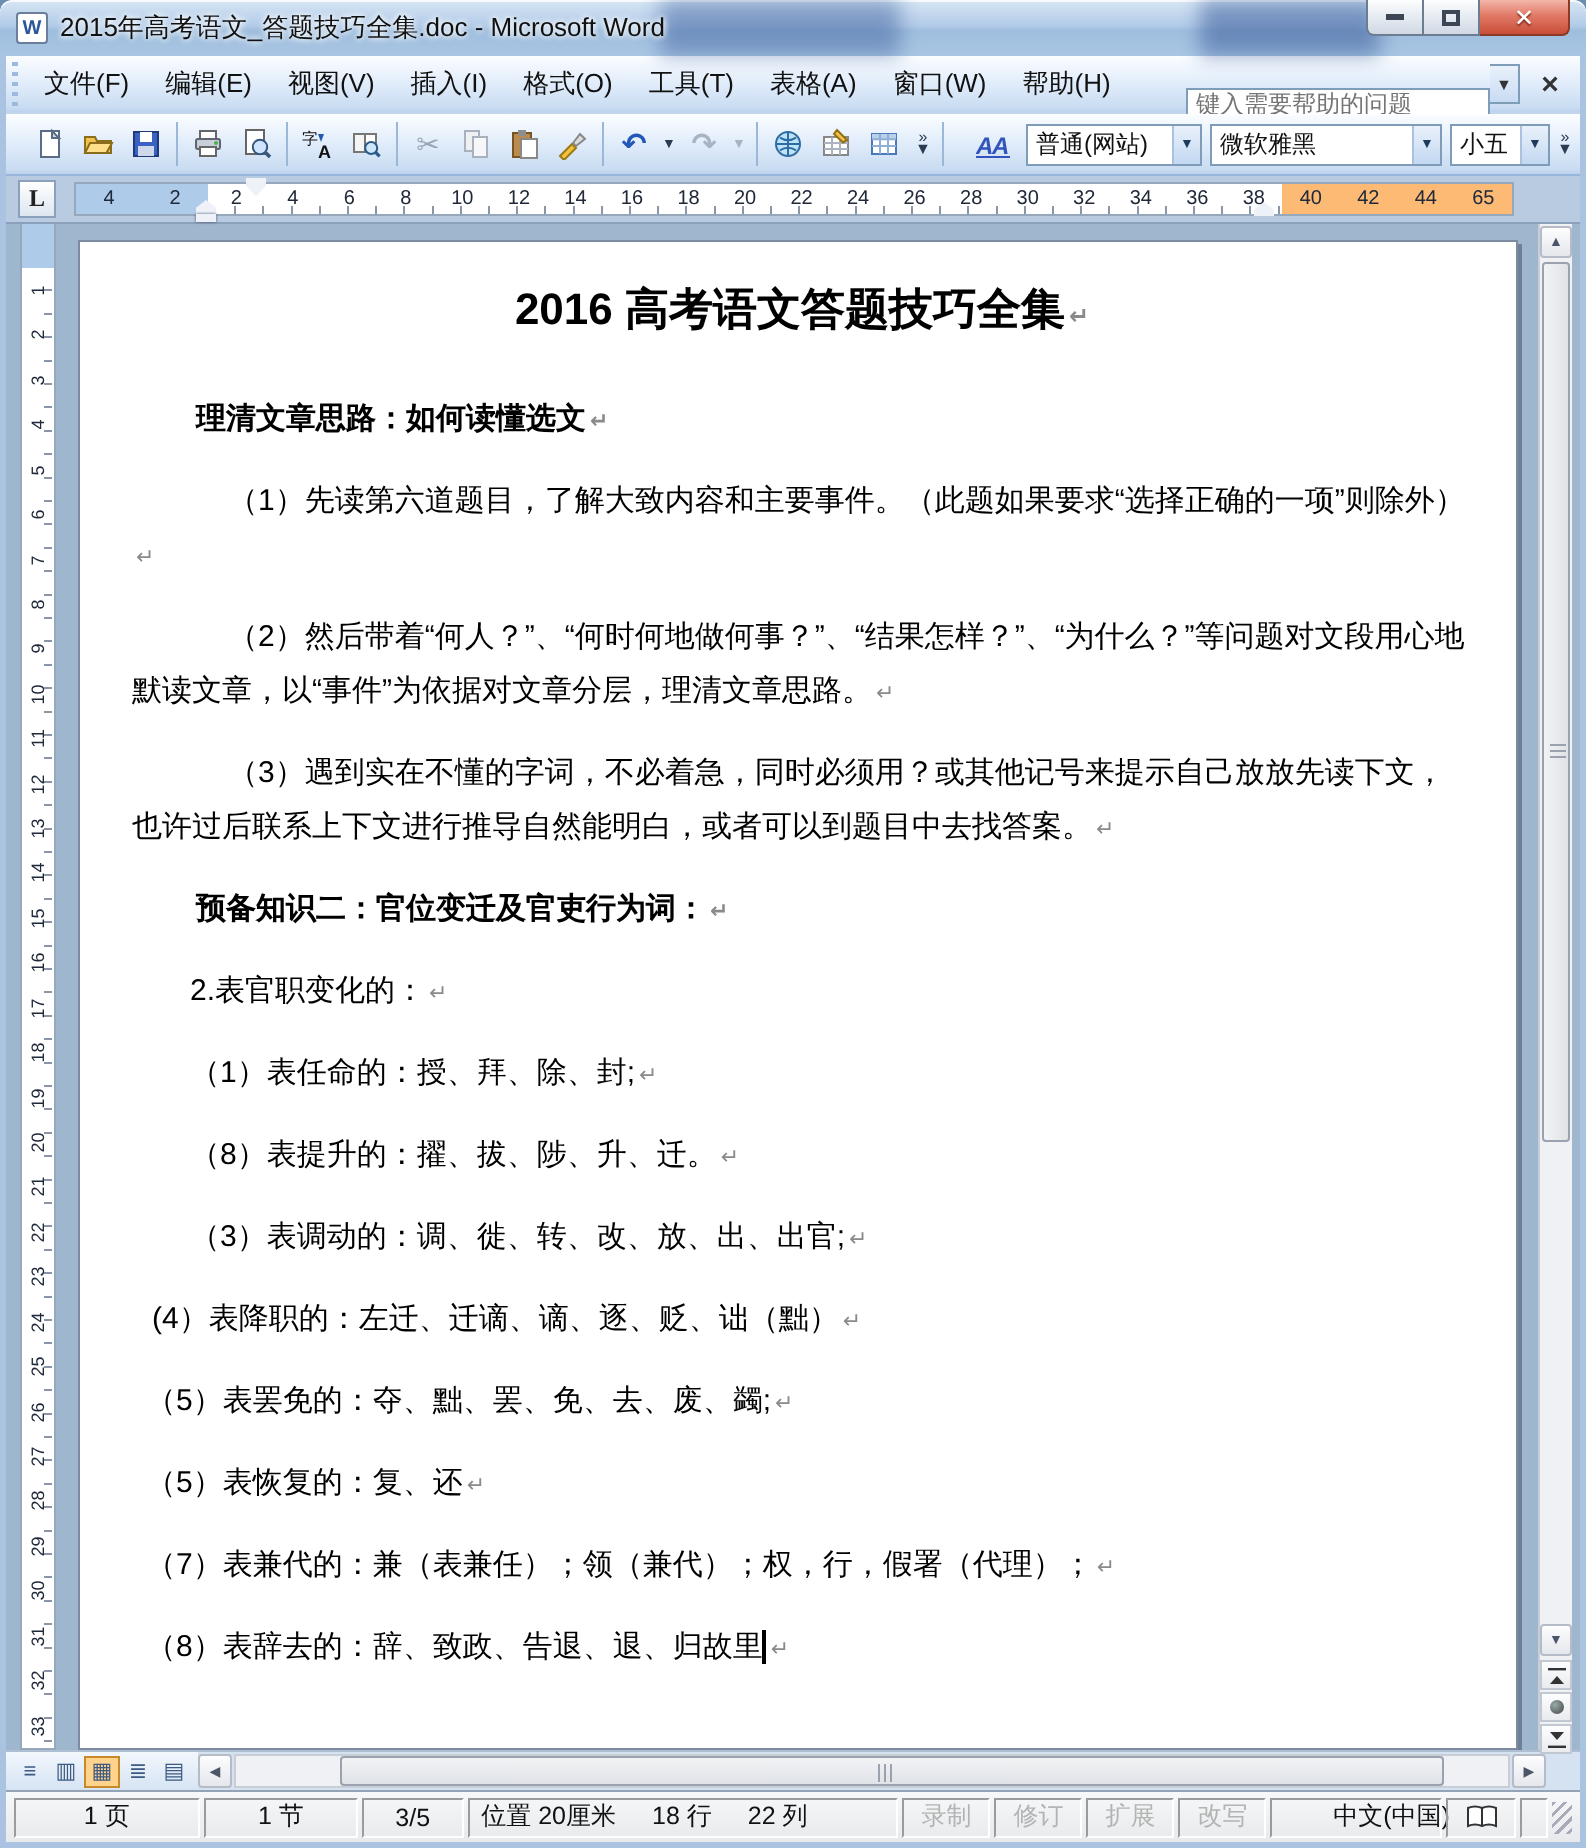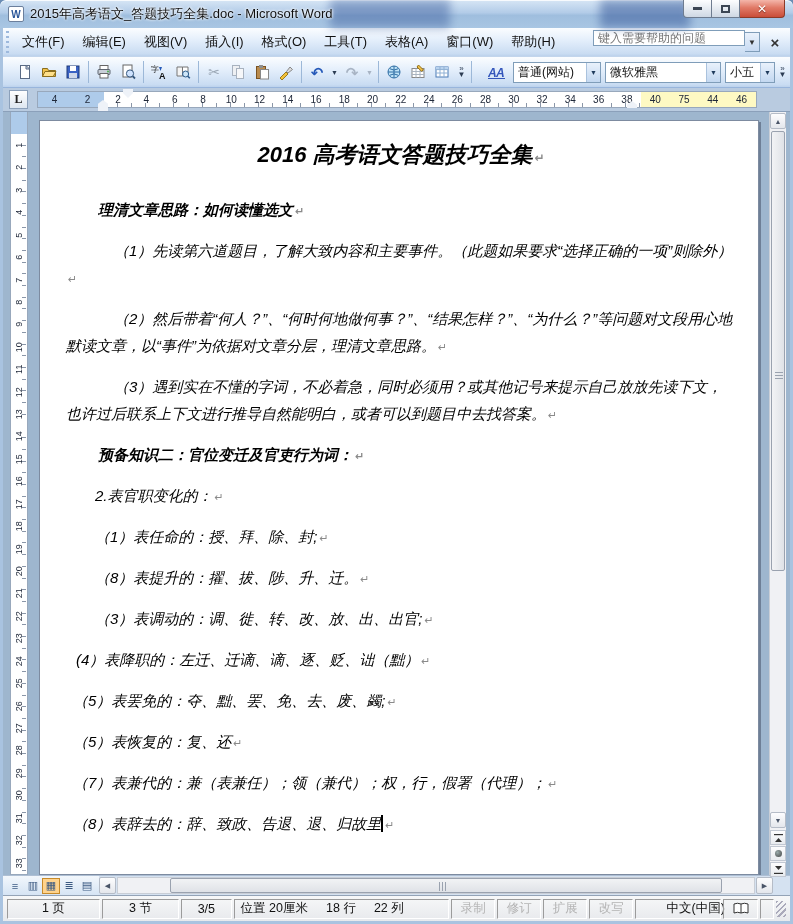--- a/index.html
+++ b/index.html
@@ -24,21 +24,21 @@
 
   
   .body{flex:1;display:flex;flex-direction:column;border:3px solid #a9c3e0;border-top:none;background:#9eb6ce;min-height:0;}
   .bluebar{background:linear-gradient(#fbfdff,#e3eefb 45%,#c9dcf2 92%,#bcd2ec);}
   .handle{width:4px;margin:3px 4px 3px 2px;background-image:repeating-linear-gradient(to bottom,#9db9dd 0 2px,transparent 2px 5px);background-size:3px 100%;background-repeat:no-repeat;background-position:center;}
 
   
   .menubar{height:29px;flex:0 0 29px;display:flex;align-items:stretch;border-bottom:1px solid #c2d5ec;}
   .menu-items{display:flex;align-items:stretch;}
   .menu-item{display:flex;align-items:center;padding:0 9px;font-size:13px;color:#111;cursor:default;}
-  .helpbox{margin-left:auto;margin-top:2px;width:152px;height:16px;border:1px solid #7f9db9;font-size:12px;padding:0 4px;color:#444;}
+  .helpbox{margin-left:auto;margin-top:16px;width:152px;height:16px;border:1px solid #7f9db9;font-size:12px;padding:0 4px;color:#444;}
   .help-drop{width:15px;height:20px;margin-top:4px;border:1px solid #7f9db9;border-left:none;background:linear-gradient(#e9f1fb,#c8dbf3);font-size:8px;color:#333;display:flex;align-items:center;justify-content:center;}
   .menubar-close{width:22px;display:flex;align-items:center;justify-content:center;font-size:15px;font-weight:bold;color:#333;margin:0 4px;}
 
   
   .toolbar{height:31px;flex:0 0 31px;display:flex;align-items:center;border-bottom:1px solid #98b5dc;}
   .tbi{width:24px;height:24px;display:flex;align-items:center;justify-content:center;border-radius:2px;flex:0 0 auto;}
   .tbsep{width:1px;height:22px;background:#9cb8d8;margin:0 3px;flex:0 0 1px;}
   .glyph{font-size:15px;font-weight:bold;line-height:1;}
   .undo-g{color:#2458b8;} .redo-g{color:#a8b4c4;} .cut-g{color:#9aa6b4;font-size:14px;}
   .drop{width:11px;height:24px;display:flex;align-items:center;justify-content:center;font-size:7px;color:#2b3b52;}
@@ -49,38 +49,38 @@
   .combo .arrow{width:14px;height:100%;background:linear-gradient(#e9f1fb,#c3d8f1);border-left:1px solid #aac2dd;font-size:7px;color:#1f3b5c;display:flex;align-items:center;justify-content:center;}
   .combo.style{width:88px;} .combo.font{width:116px;} .combo.size{width:50px;}
 
   
   .rulerrow{height:24px;flex:0 0 24px;background:#b9cbe0;position:relative;border-bottom:1px solid #8ba0ba;}
   .tabsel{position:absolute;left:6px;top:2px;width:19px;height:19px;background:linear-gradient(#fff,#dde6f0);border:1px solid #8ba0ba;display:flex;align-items:center;justify-content:center;font-family:"Liberation Serif","DejaVu Serif",serif;font-weight:bold;font-size:12px;color:#222;}
   .hruler{position:absolute;left:34px;top:3px;width:720px;height:17px;display:flex;border:1px solid #98a8bc;background:#fff;}
   .rband{display:flex;align-items:center;height:100%;}
   .hr-left{width:66px;background:#aecbea;justify-content:space-around;}
   .hr-mid{width:537px;background:#fff;background-image:repeating-linear-gradient(to right,transparent 0 13.1px,#8a96a8 13.1px 14.1px);background-size:100% 4px;background-repeat:no-repeat;background-position:bottom;}
-  .hr-right{flex:1;background:#fef9c3;}
+  .hr-right{flex:1;background:#fdba74;}
   .hr-mid .rnum,.hr-right .rnum{flex:1;text-align:center;}
   .rnum{font-size:10px;color:#20293a;background:transparent;}
   .mk{position:absolute;background:#eef2f8;filter:drop-shadow(0 0 .7px #45506a);}
   .mk-first{left:120px;top:1px;width:10px;height:9px;clip-path:polygon(0 0,100% 0,100% 45%,50% 100%,0 45%);}
   .mk-left-top{left:95px;top:12px;width:10px;height:7px;clip-path:polygon(50% 0,100% 55%,100% 100%,0 100%,0 55%);}
   .mk-left-box{left:95px;top:19px;width:10px;height:4px;}
   .mk-right{left:624px;top:13px;width:10px;height:7px;clip-path:polygon(50% 0,100% 55%,100% 100%,0 100%,0 55%);}
 
   
   .docarea{flex:1;display:flex;min-height:0;background:#9eb6ce;}
   .vruler{flex:0 0 18px;margin-left:7px;margin-top:0;width:18px;display:flex;flex-direction:column;background:#fff;border:1px solid #98a8bc;border-top:none;}
   .vr-top{flex:0 0 22px;background:#aecbea;}
   .vr-main{flex:1;display:flex;flex-direction:column;background-image:repeating-linear-gradient(to bottom,transparent 0 10.7px,#8a96a8 10.7px 11.7px);background-size:4px 100%;background-repeat:no-repeat;background-position:center right 1px;}
   .vnum{flex:1;display:flex;align-items:center;justify-content:center;font-size:9px;color:#20293a;transform:rotate(-90deg);}
   .pagewrap{flex:0 0 731px;padding:8px 0 0 11px;}
   .page{width:720px;height:100%;background:#fff;border:1px solid #7d8ba0;box-shadow:2px 2px 0 #6e7f96;padding:16px 22px 0 26px;overflow:hidden;}
-  .para{font-size:15px;line-height:27px;margin:0 0 12px 0;color:#000;font-style:italic;}
+  .para{font-size:15px;line-height:27px;margin:0 0 12px 0;color:#000;}
   .para.title{text-align:center;font-weight:bold;font-size:22px;line-height:32px;margin:2px 0 22px 0;}
   .para.h{font-weight:bold;text-indent:32px;}
   .para.ind3{text-indent:48px;}
   .para.ind2{text-indent:29px;}
   .para.ind05{text-indent:10px;}
   .para.ind03{text-indent:7px;}
   .pmark{font-size:11px;color:#8a8a8a;margin-left:2px;}
   .para.title .pmark{font-size:12px;}
   .cur .ptext{border-right:2px solid #000;}
 
@@ -324,23 +324,23 @@
             <span class="rnum">26</span>
             <span class="rnum">28</span>
             <span class="rnum">30</span>
             <span class="rnum">32</span>
             <span class="rnum">34</span>
             <span class="rnum">36</span>
             <span class="rnum">38</span>
           </div>
         <div class="rband hr-right">
             <span class="rnum">40</span>
-            <span class="rnum">75</span>
+            <span class="rnum">42</span>
             <span class="rnum">44</span>
-            <span class="rnum">46</span>
+            <span class="rnum">65</span>
           </div>
       </div>
       <div class="mk mk-first"></div>
       <div class="mk mk-left-top"></div>
       <div class="mk mk-left-box"></div>
       <div class="mk mk-right"></div>
     </div>
 
     <div class="docarea">
       <div class="vruler">
@@ -447,21 +447,21 @@
           </div>
       </div>
       <div class="harrow">
           <span>▶</span>
         </div>
       <div class="corner"></div>
     </div>
 
     <div class="statusbar">
       <div class="sp p-page">1 页</div>
-      <div class="sp p-sec">3 节</div>
+      <div class="sp p-sec">1 节</div>
       <div class="sp p-of">3/5</div>
       <div class="sp p-info">
         <span>位置 20厘米</span>
         <span>18 行</span>
         <span>22 列</span>
       </div>
       <div class="modes" style="display:flex;gap:2px;">
 
       <div class="sp mode">录制</div>
           <div class="sp mode">修订</div>

